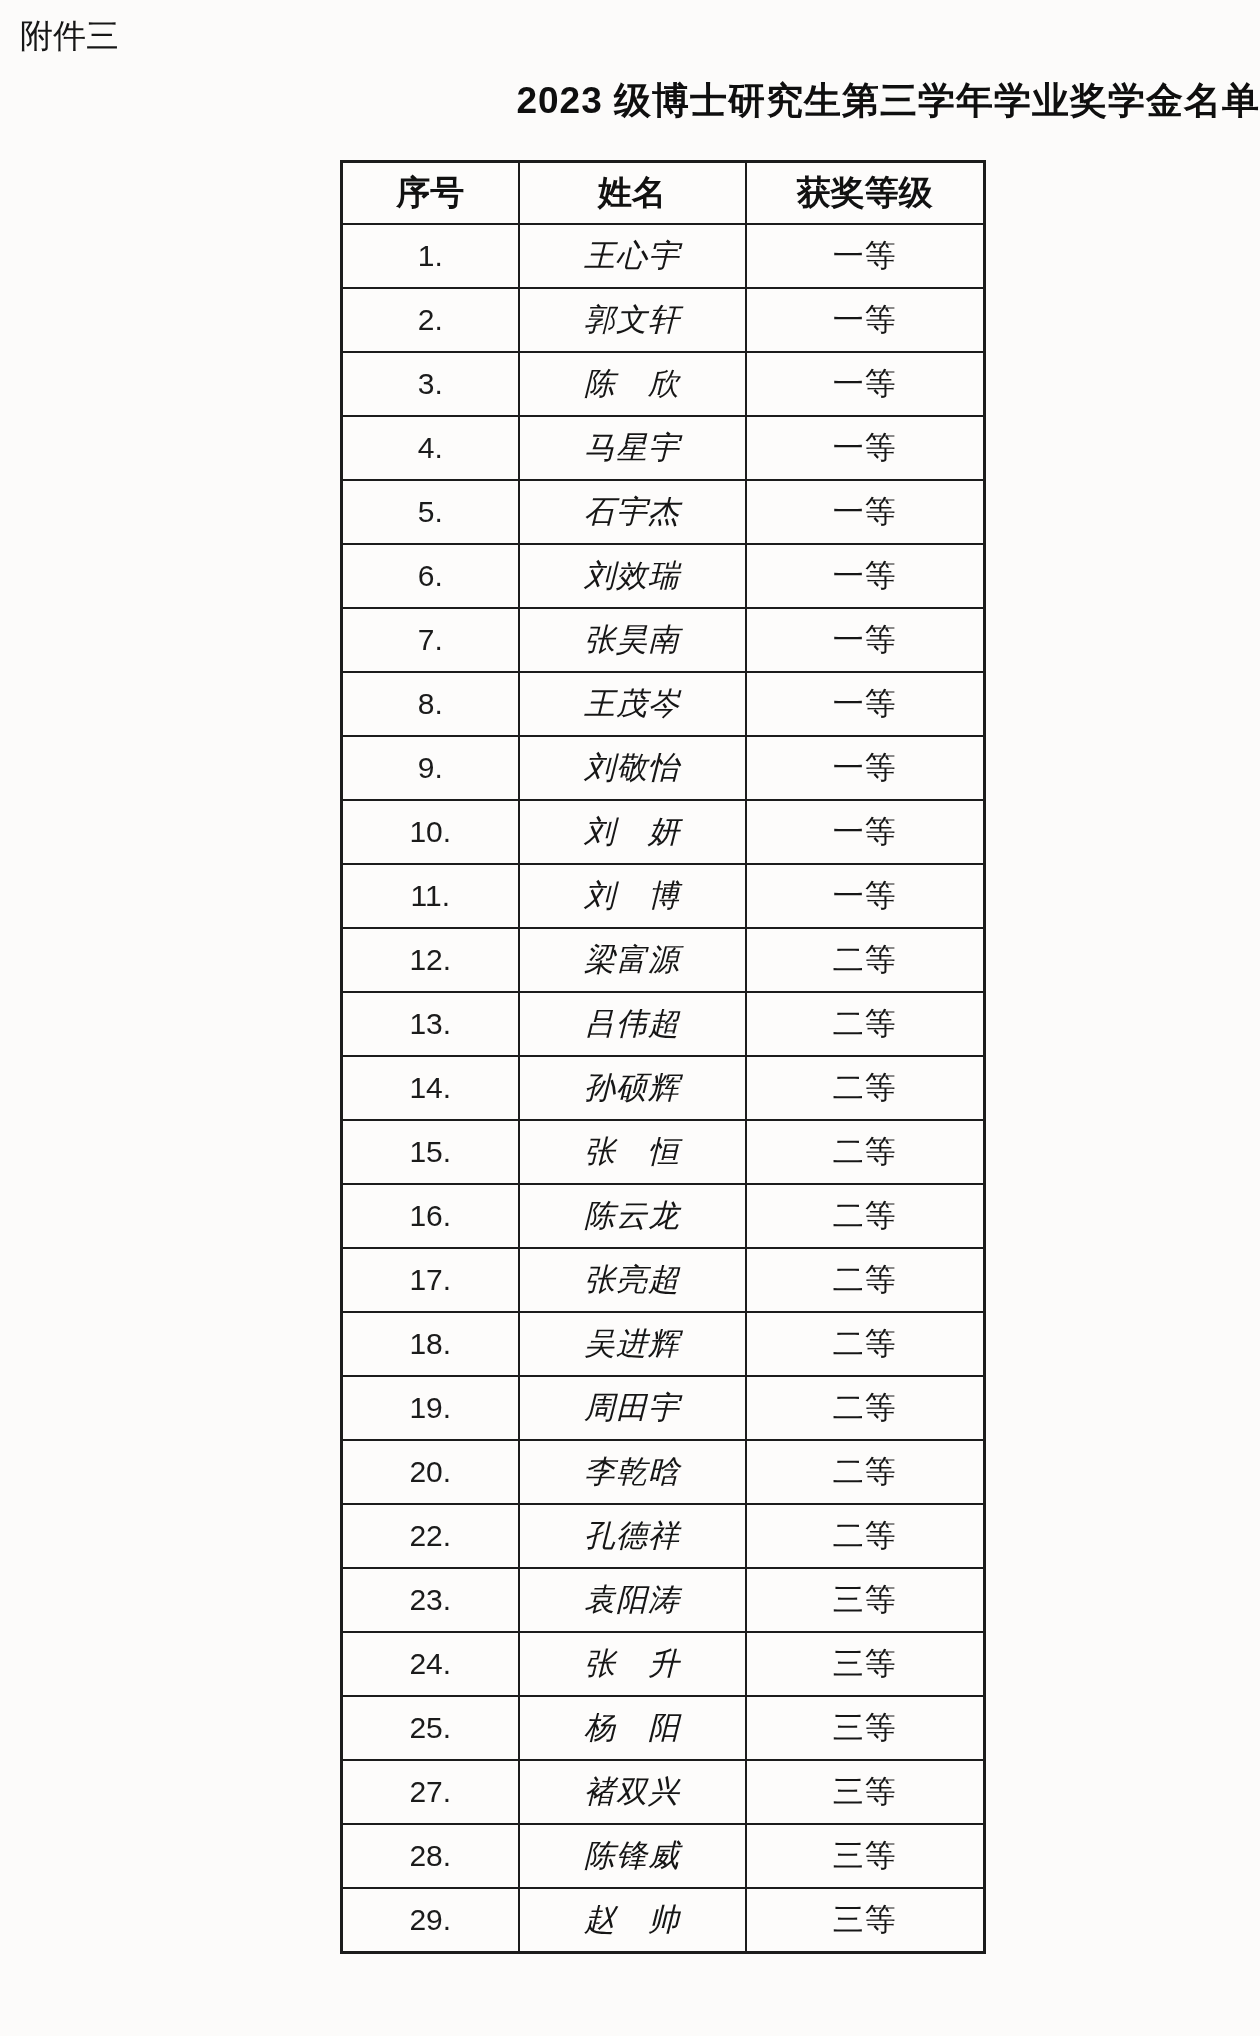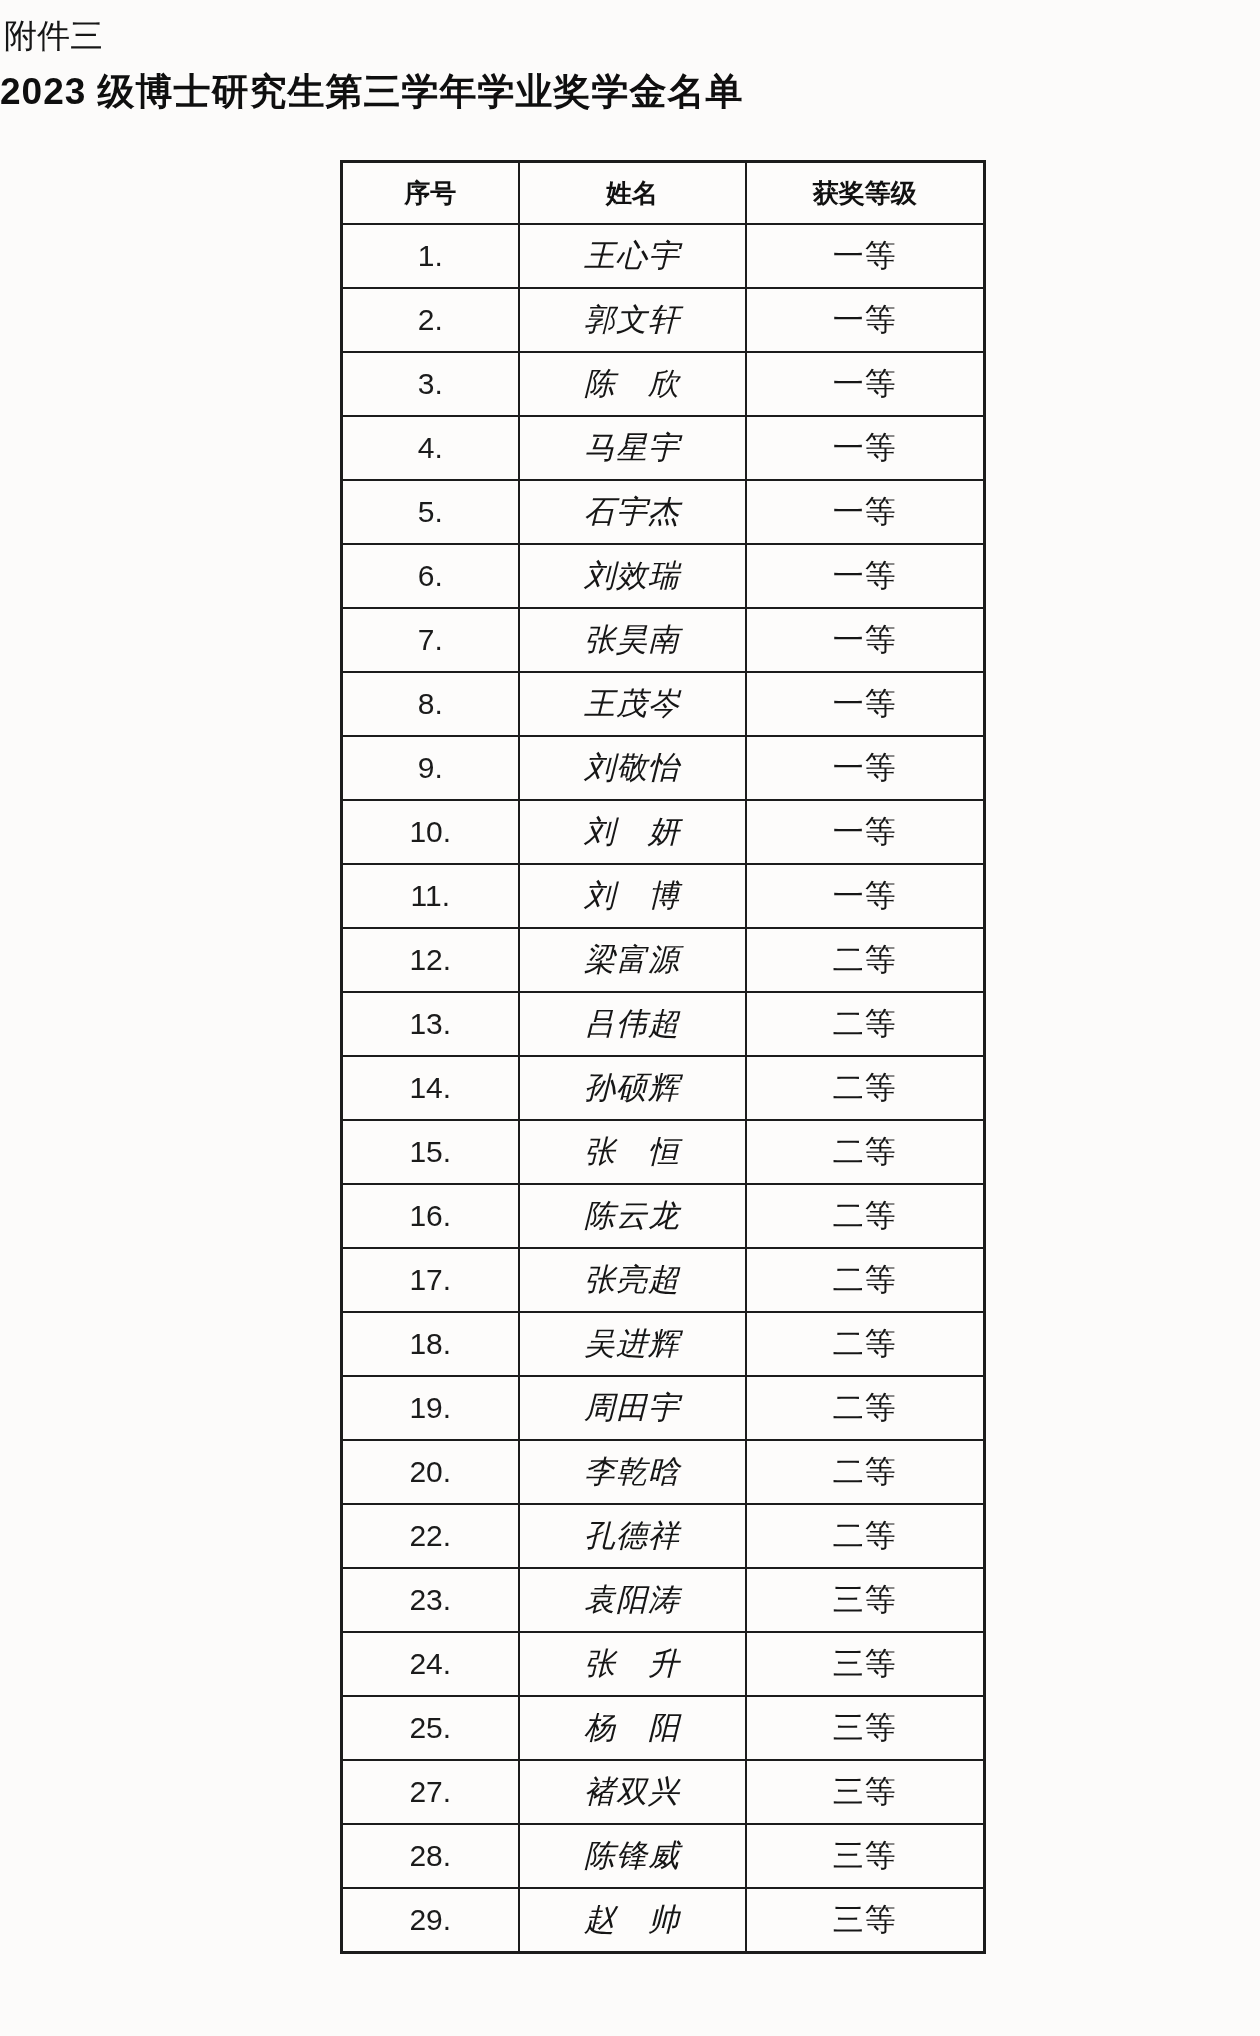--- a/index.html
+++ b/index.html
@@ -9,33 +9,33 @@
   body {
     width: 1260px;
     height: 2036px;
     position: relative;
     background: #fcfbfa;
     color: #1a1a1a;
     font-family: "Liberation Sans", sans-serif;
   }
   .attachment-label {
     position: absolute;
-    left: 4px;
+    left: 20px;
     top: 14px;
     font-size: 33px;
     font-weight: 500;
     color: #161616;
   }
   .doc-title {
     position: absolute;
     left: 0;
-    top: 67px;
+    top: 76px;
     width: 1260px;
     margin: 0;
-    text-align: left;
+    text-align: right;
     font-size: 37px;
     font-weight: 700;
     letter-spacing: 1px;
     color: #0f0f0f;
   }
   table.award-table {
     position: absolute;
     left: 340px;
     top: 160px;
     border-collapse: collapse;
@@ -47,21 +47,21 @@
     border: 2px solid #1c1c1c;
   }
   table.award-table {
     border-width: 3px;
   }
   col.c-no    { width: 177px; }
   col.c-name  { width: 227px; }
   col.c-grade { width: 239px; }
   th {
     height: 58px;
-    font-size: 26px;
+    font-size: 34px;
     font-weight: 700;
     text-align: center;
     vertical-align: middle;
     color: #111;
   }
   td {
     height: 60px;
     text-align: center;
     vertical-align: middle;
     font-size: 31px;

